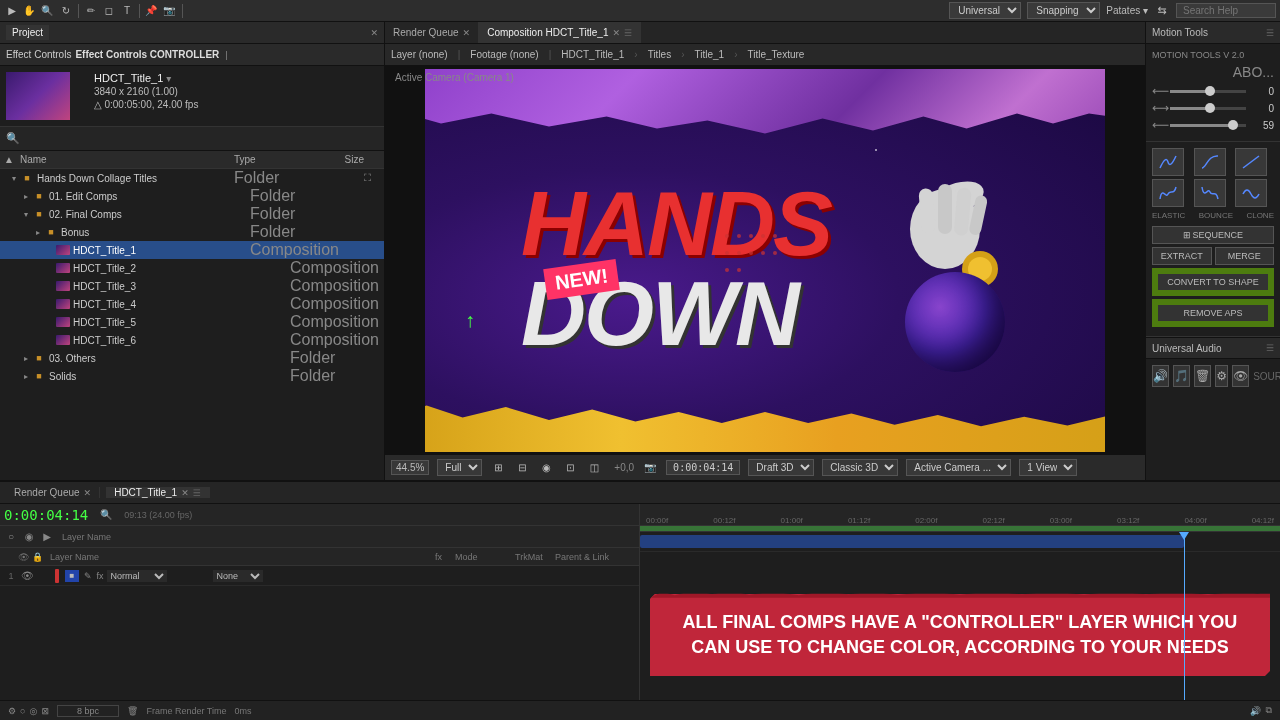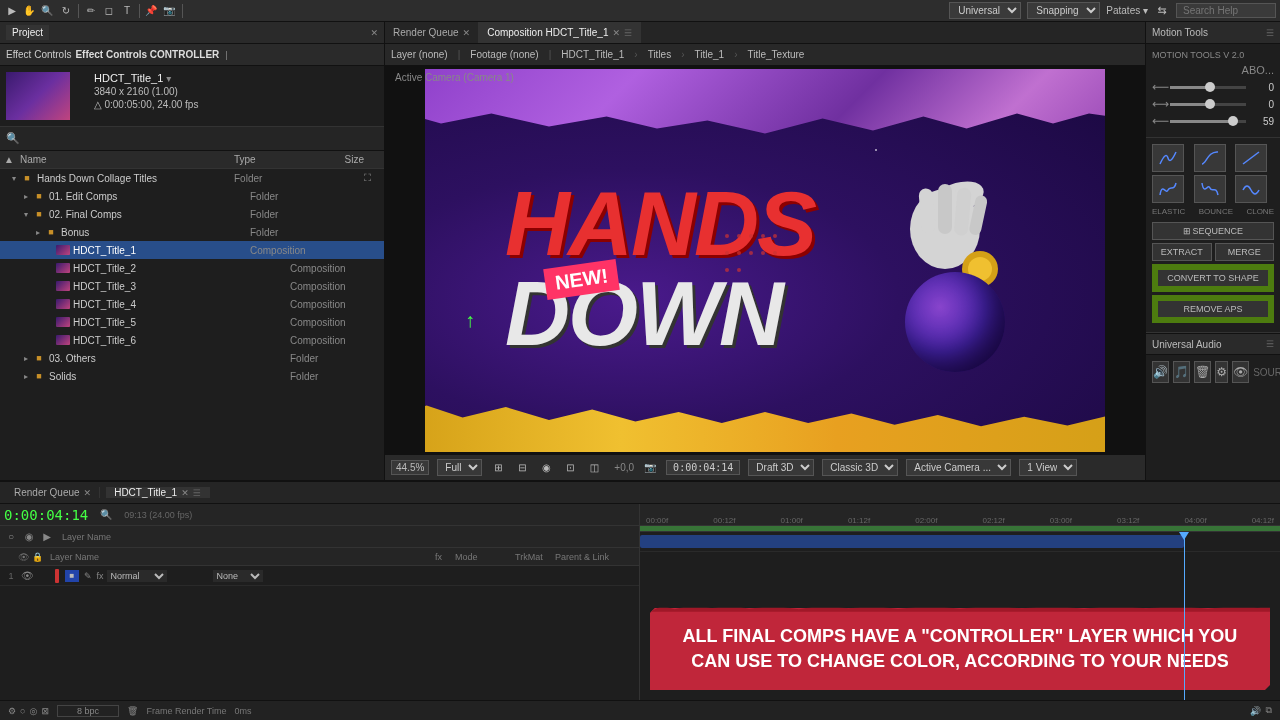--- a/index.html
+++ b/index.html
@@ -221,21 +221,21 @@
       height: 12px;
       margin-right: 3px;
       display: inline-flex;
       align-items: center;
       justify-content: center;
       font-size: 9px;
     }
     .folder-icon { color: #c89028; }
 
     .tree-label { flex: 1; }
-    .tree-type { width: 90px; color: #888; font-size: 10px; }
+    .tree-type { width: 90px; color: #888; font-size: 16px; }
     .tree-size { width: 40px; color: #888; font-size: 10px; text-align: right; }
 
     .comp-thumbnail {
       width: 14px;
       height: 10px;
       background: linear-gradient(135deg, #3a1a6e, #c0447e);
       margin-right: 3px;
       border-radius: 1px;
     }
 
@@ -362,21 +362,21 @@
       right: -20px;
       height: 80px;
       background: linear-gradient(90deg, #d4a017 0%, #f0c030 30%, #e8a020 60%, #d4a017 100%);
       clip-path: polygon(0 40%, 3% 30%, 8% 45%, 14% 32%, 20% 48%, 26% 35%, 32% 50%, 38% 38%, 44% 52%, 50% 38%, 56% 52%, 62% 40%, 68% 54%, 74% 42%, 80% 56%, 86% 44%, 92% 55%, 98% 42%, 100% 48%, 100% 100%, 0 100%);
     }
 
     
     .hands-text {
       position: absolute;
       top: 110px;
-      left: 80px;
+      left: 96px;
       font-family: Arial Black, Arial, sans-serif;
       font-weight: 900;
       font-style: italic;
       color: #e8e8e8;
       line-height: 1.0;
     }
     .hands-text .hands {
       font-size: 90px;
       color: #e83030;
       display: block;
@@ -817,21 +817,21 @@
     .annotation-overlay {
       position: absolute;
       bottom: 0;
       left: 0;
       right: 0;
       height: 120px;
       pointer-events: none;
     }
     .annotation-box {
       position: absolute;
-      bottom: 10px;
+      bottom: 24px;
       right: 10px;
       left: 10px;
       background: #c0263a;
       padding: 16px 28px;
       font-family: Arial Black, Arial, sans-serif;
       font-weight: 900;
       font-size: 18px;
       color: white;
       text-align: center;
       line-height: 1.4;
@@ -1183,21 +1183,21 @@
   </div>
 
   <div class="right-panel">
     <div class="right-panel-header">
       <span>Motion Tools</span>
       <span style="margin-left:auto;font-size:9px;color:#666;">☰</span>
     </div>
 
     <div class="right-section">
       <div class="right-section-label">MOTION TOOLS v 2.0</div>
-      <div style="text-align:right;font-size:11px;color:#888;margin-bottom:4px;">ABO...</div>
+      <div style="text-align:right;font-size:14px;color:#888;margin-bottom:4px;">ABO...</div>
 
       <div class="slider-row">
         <span class="slider-icon">⟵</span>
         <div class="slider-track">
           <div class="slider-fill" style="width:50%;"></div>
           <div class="slider-thumb" style="left:46%;"></div>
         </div>
         <span class="slider-value">0</span>
       </div>
 

